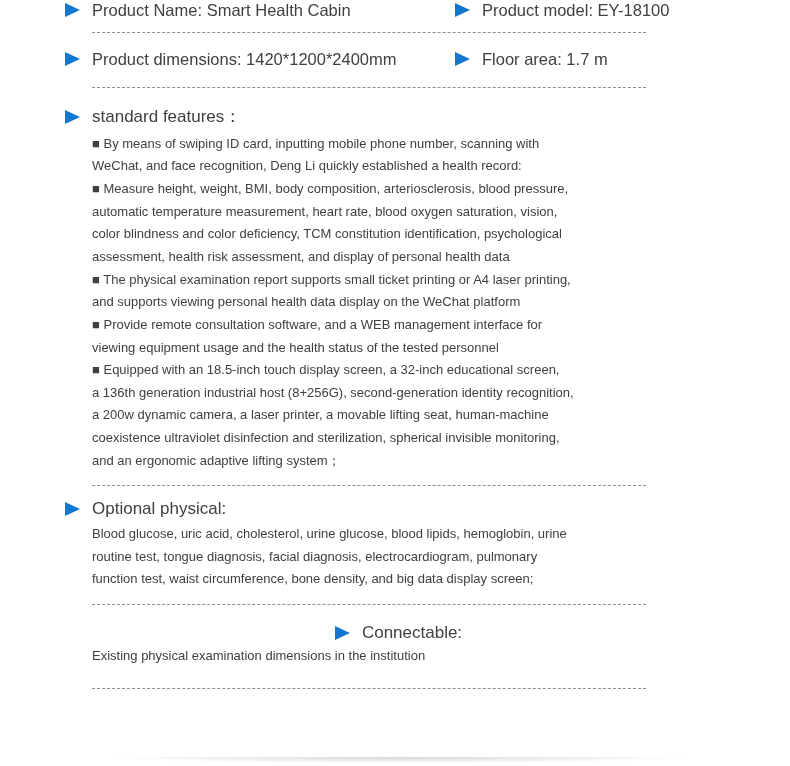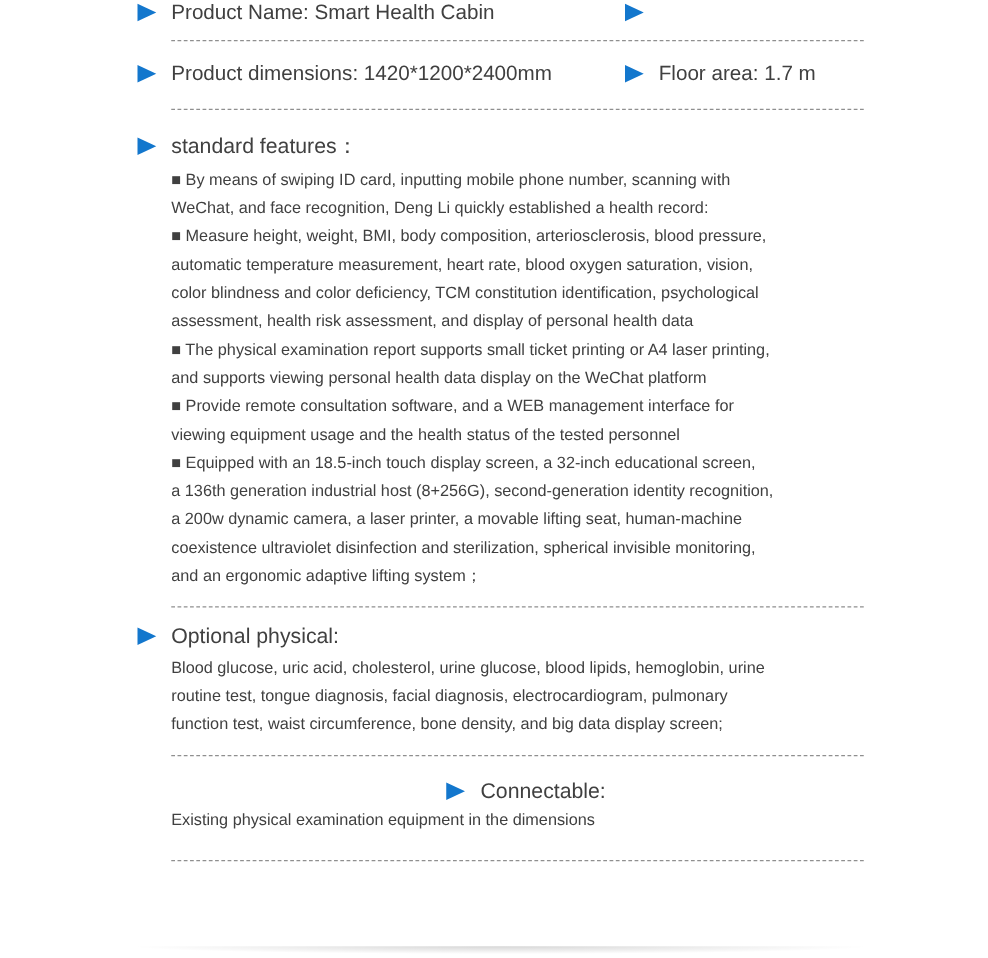--- a/index.html
+++ b/index.html
@@ -10,21 +10,20 @@
   body {
     width: 790px;
     height: 766px;
     position: relative;
     font-family: "Liberation Sans", sans-serif;
     color: #404040;
     overflow: hidden;
   }
   .doc {
     padding: 1px 58px 0 65px;
-    margin-left: 45px;
   }
   
   .tri {
     display: inline-block;
     width: 0;
     height: 0;
     border-left: 15px solid #1377cd;
     border-top: 7px solid transparent;
     border-bottom: 7px solid transparent;
     flex: none;
@@ -96,20 +95,21 @@
 
 <div class="doc">
 
   <div class="spec-row r1">
     <div class="spec-cell col1">
       <span class="tri"></span>
       <span class="spec-label">Product Name: Smart Health Cabin</span>
     </div>
     <div class="spec-cell col2">
       <span class="tri"></span>
+      <span class="spec-label">Product model: EY-18100</span>
     </div>
   </div>
 
   <div class="dash d1"></div>
 
   <div class="spec-row r2">
     <div class="spec-cell col1">
       <span class="tri"></span>
       <span class="spec-label">Product dimensions: 1420*1200*2400mm</span>
     </div>
@@ -139,20 +139,20 @@
     <div class="section-body">Blood glucose, uric acid, cholesterol, urine glucose, blood lipids, hemoglobin, urine<br>routine test, tongue diagnosis, facial diagnosis, electrocardiogram, pulmonary<br>function test, waist circumference, bone density, and big data display screen;</div>
   </div>
 
   <div class="dash d4"></div>
 
   <div class="section sec3">
     <div class="section-head">
       <span class="tri"></span>
       <span class="head-label">Connectable:</span>
     </div>
-    <div class="section-body">Existing physical examination equipment in the dimensions</div>
+    <div class="section-body">Existing physical examination dimensions in the institution</div>
   </div>
 
   <div class="dash d5"></div>
 
 </div>
 
 <div class="bottom-shadow"></div>
 
 </body></html>

